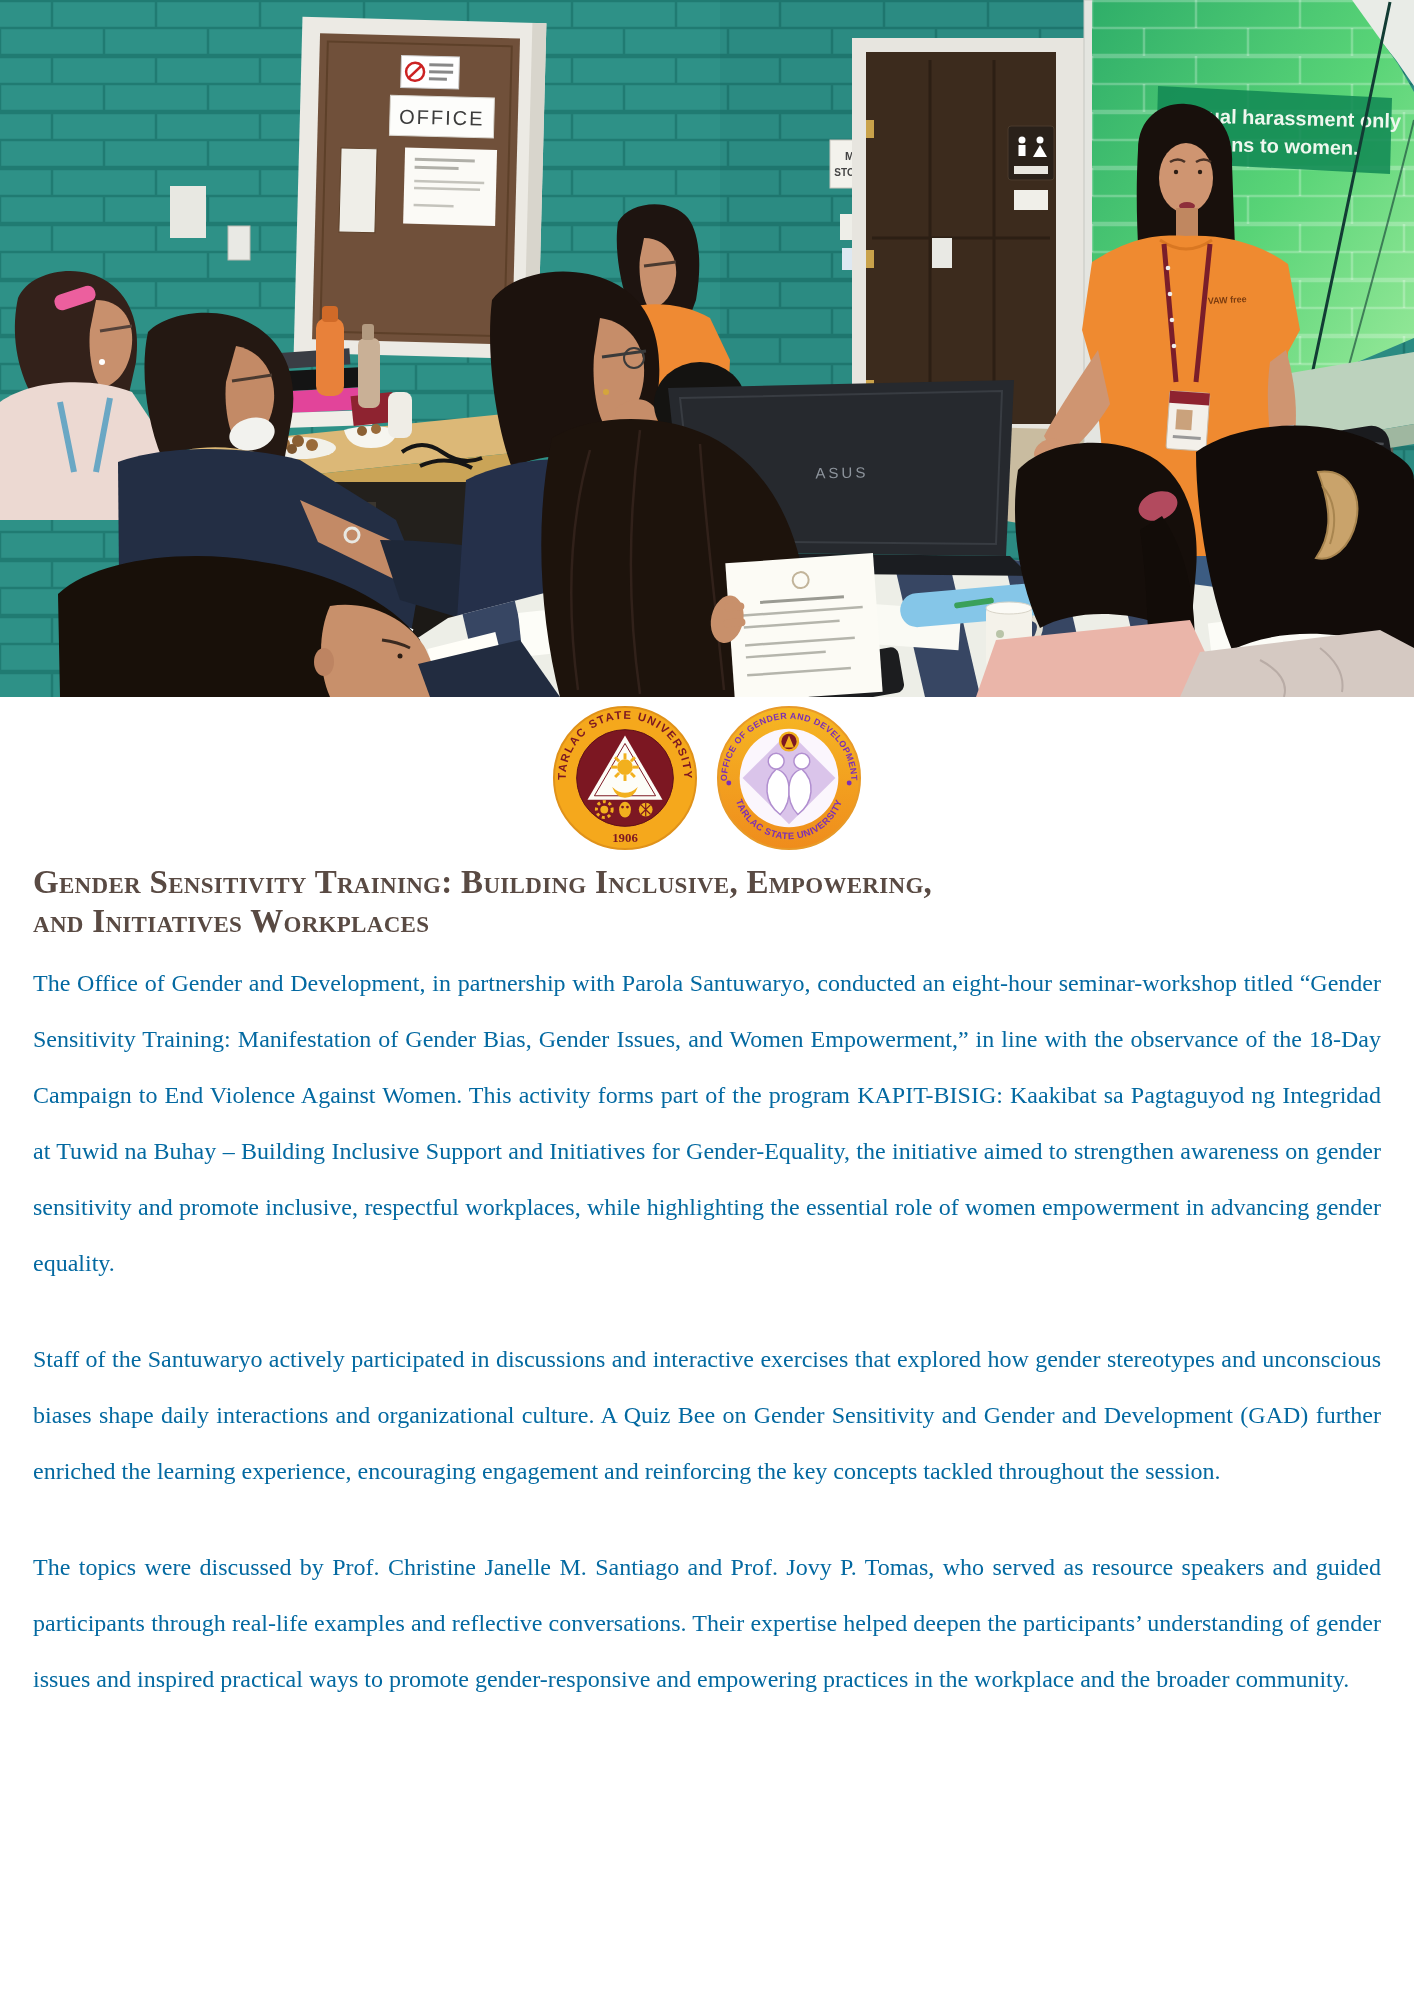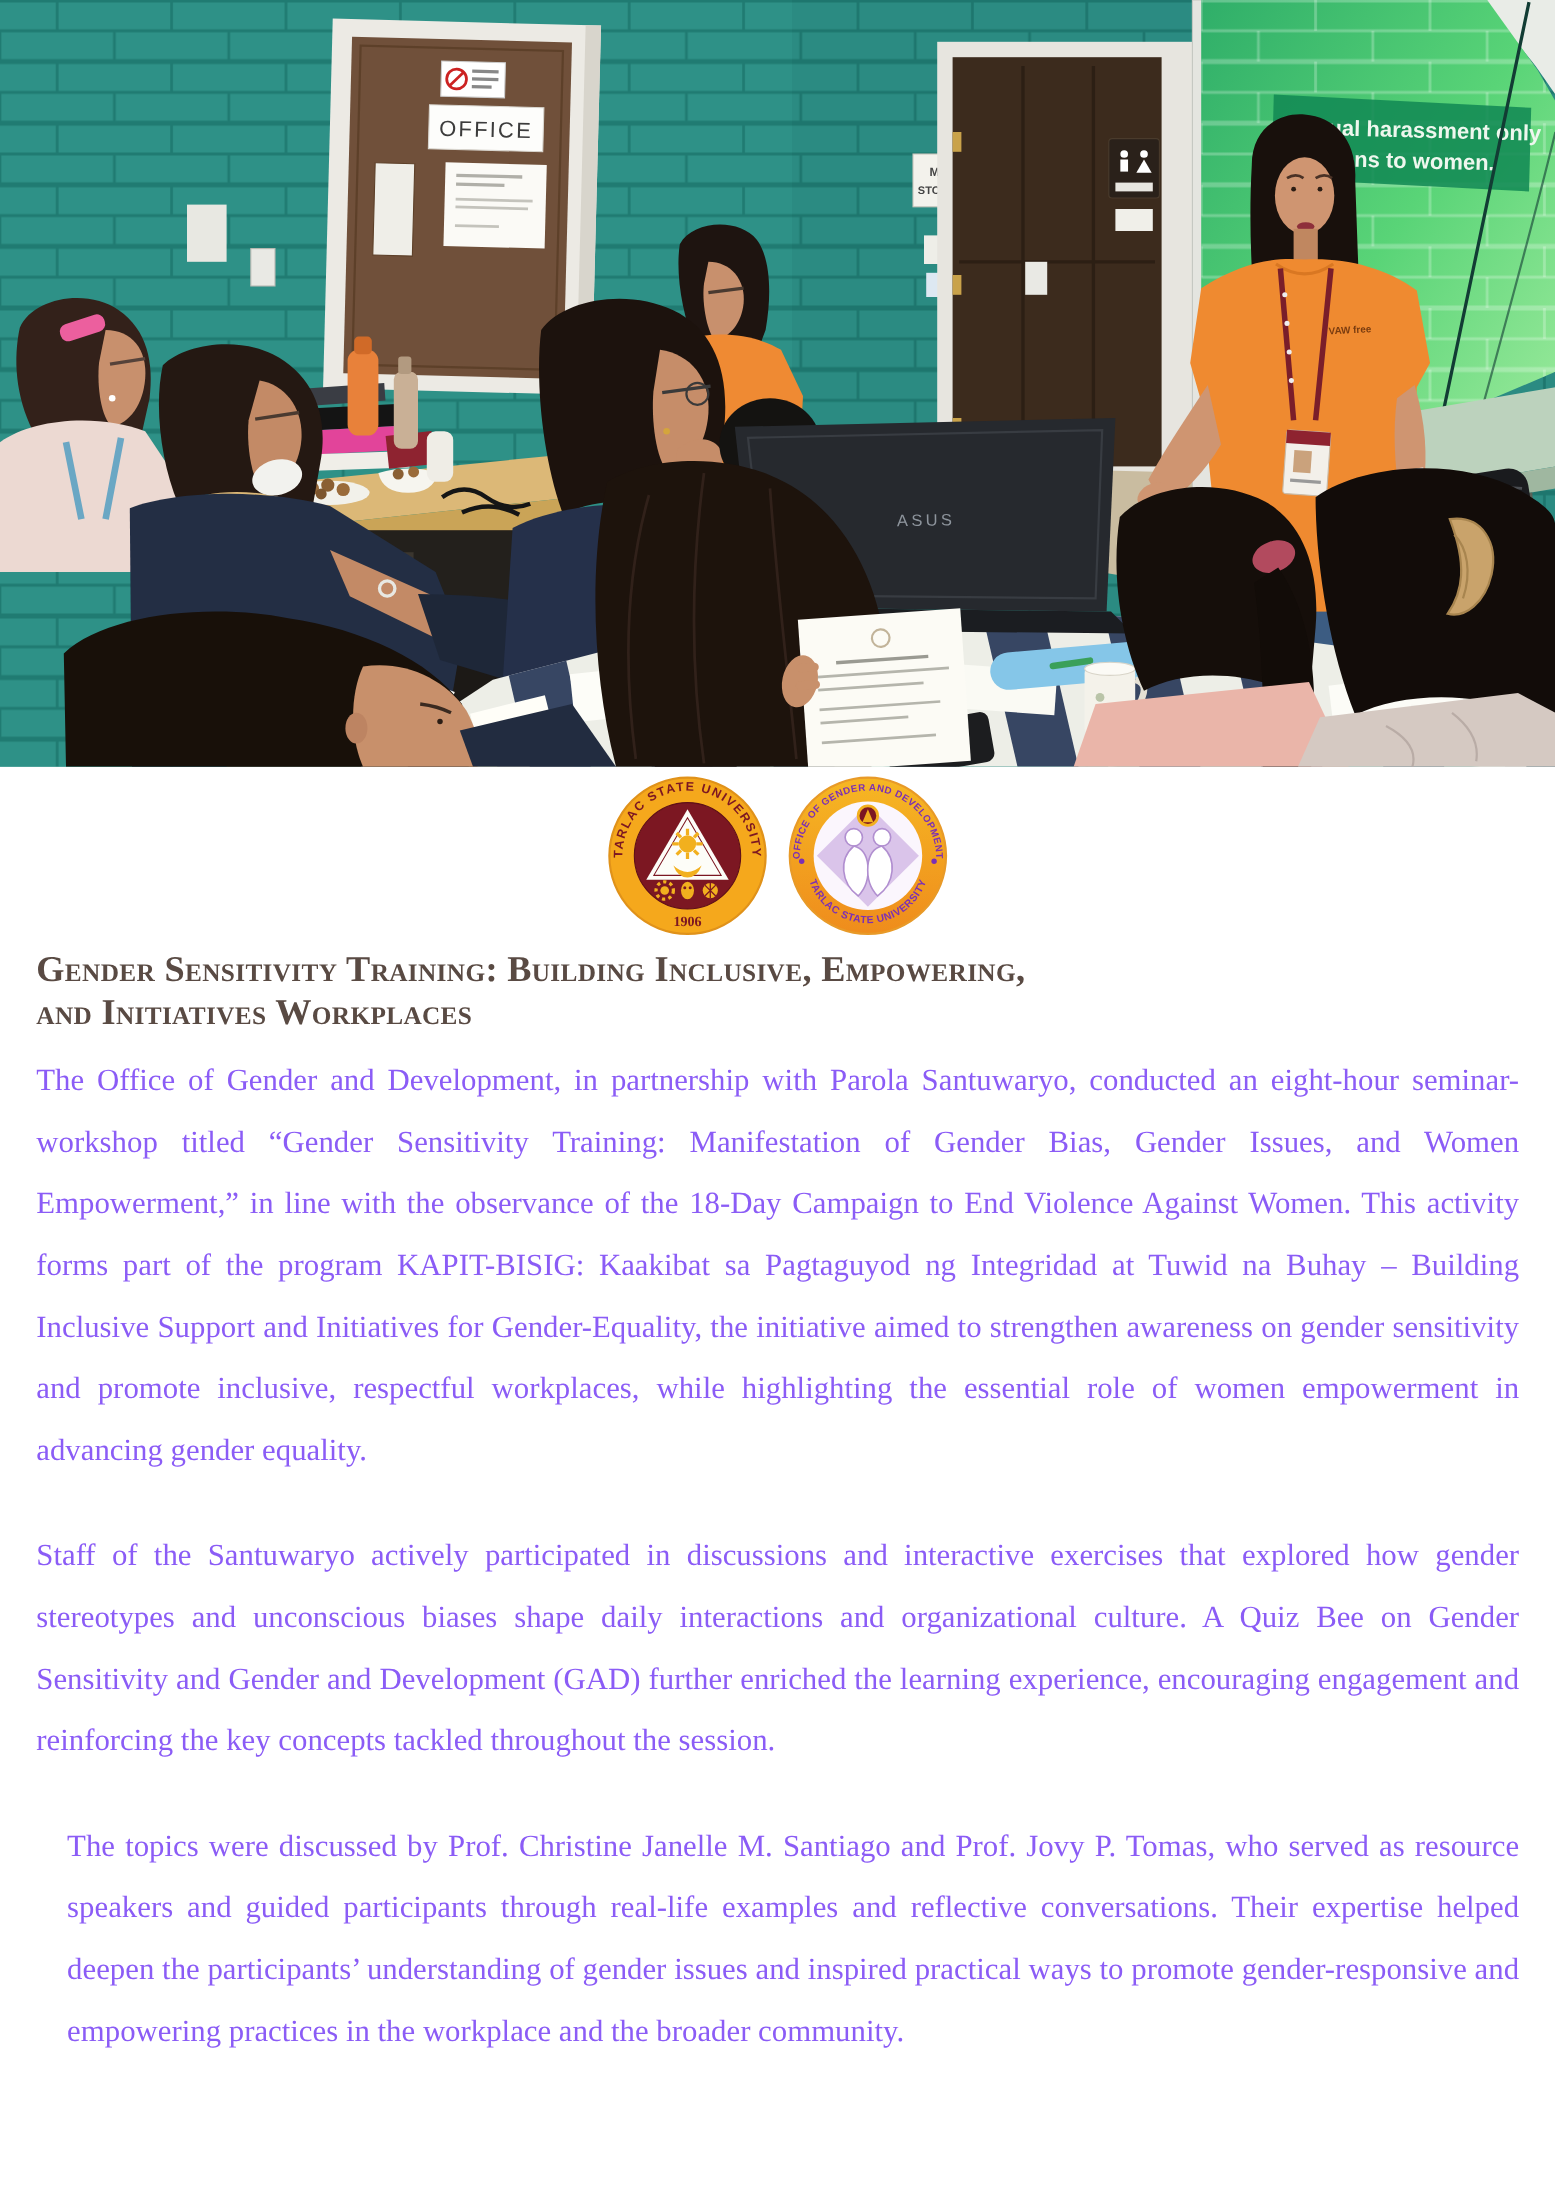--- a/index.html
+++ b/index.html
@@ -4,22 +4,22 @@
 <style>
   :root{ --title-color:#594a43; --wall:#2e9187; }
   html,body{margin:0;padding:0;background:#ffffff;}
   body{width:1414px;height:2000px;overflow:hidden;font-family:"Liberation Serif",serif;}
   .photo-wrap{width:1414px;height:697px;overflow:hidden;background:var(--wall);}
   .logos-row{display:flex;justify-content:center;align-items:center;gap:16px;margin-top:6px;height:150px;}
   .logo{width:148px;height:148px;}
   .headline{margin:10px 33px 0 33px;text-align:left;color:var(--title-color);
     font-weight:bold;font-variant:small-caps;font-size:33px;line-height:39px;letter-spacing:.3px;}
   .article{margin:14px 33px 0 33px;}
-  .article p{margin:0 0 40px 0;font-size:28px;line-height:56px;text-align:justify;color:#8b5cf6;}
-  .article p:last-child{margin-bottom:0;margin-left:28px;}
+  .article p{margin:0 0 40px 0;font-size:24px;line-height:56px;text-align:justify;color:#0369a1;}
+  .article p:last-child{margin-bottom:0;}
   svg text{font-family:"Liberation Sans",sans-serif;}
   svg .serifT{font-family:"Liberation Serif",serif;}
 </style>
 </head>
 <body>
 
 <div class="photo-wrap">
 <svg width="1414" height="697" viewBox="0 0 1414 697">
   <defs>
     <pattern id="brick" width="104" height="56" patternUnits="userSpaceOnUse">

